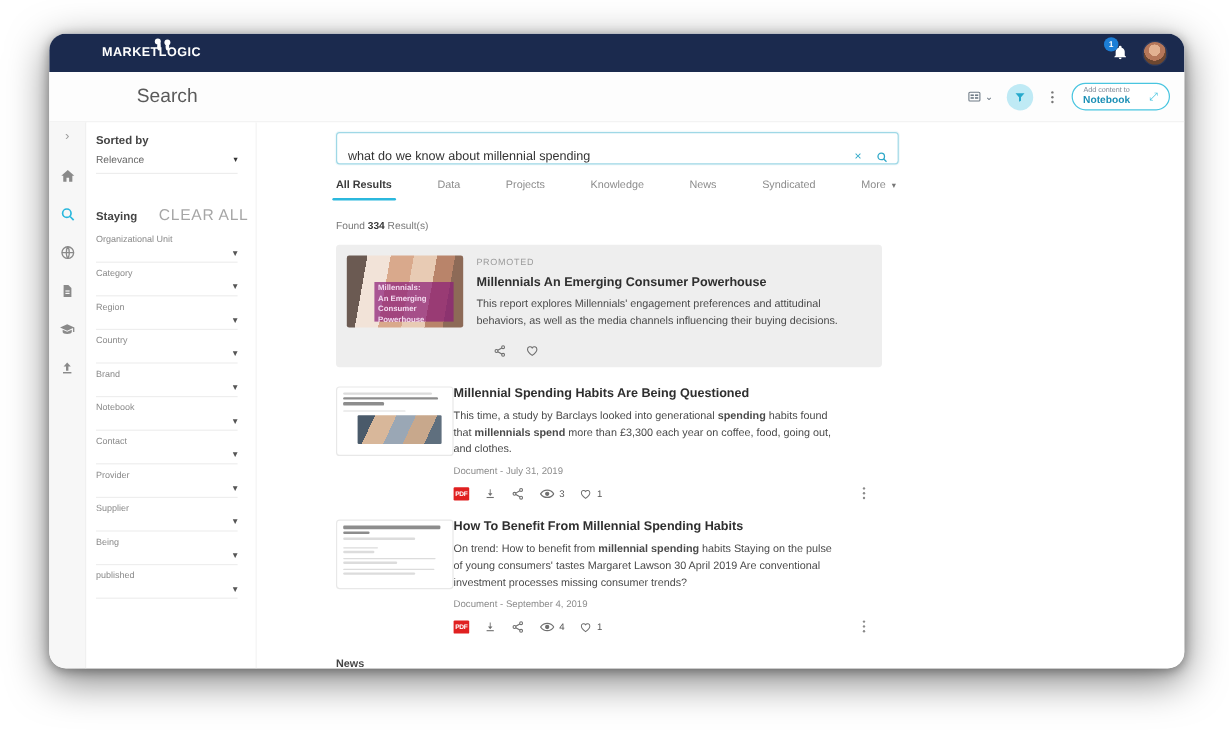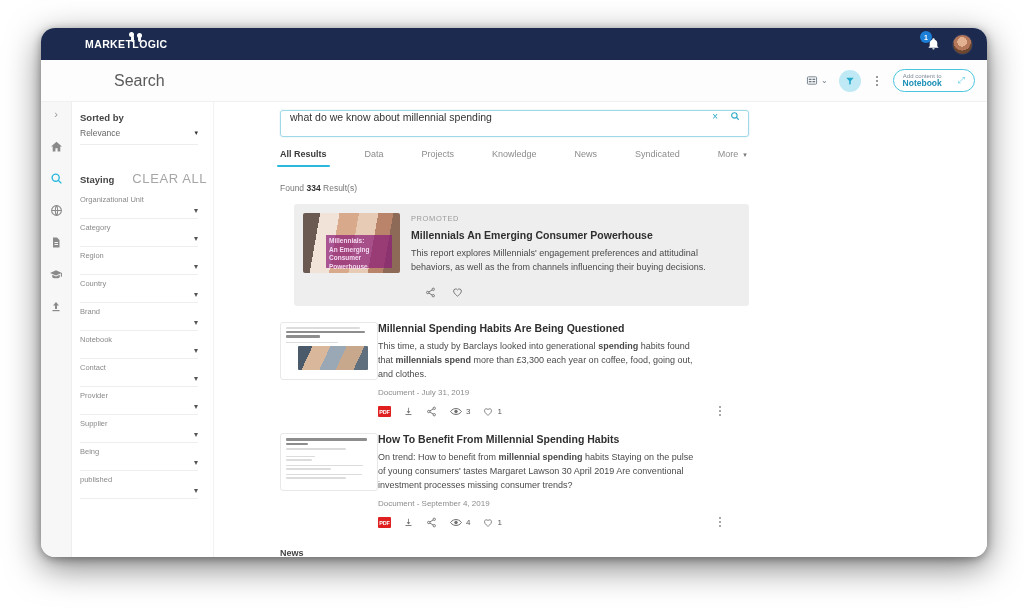--- a/index.html
+++ b/index.html
@@ -160,21 +160,21 @@
     padding-left: 66px;
     padding-top: 8px;
     position: relative;
     overflow: hidden;
   }
 
   .searchbox {
     width: 469px; height: 27px;
     border: 1px solid #9fd8e6;
     border-radius: 3px;
-    display: flex; align-items: flex-start;
+    display: flex; align-items: flex-end;
     padding: 0 8px 0 9px;
     background: #fff;
     box-shadow: 0 0 0 1px rgba(159,216,230,0.15);
   }
   .searchbox input {
     flex: 1; border: none; outline: none;
     font-size: 10.5px; color: #333;
     font-family: "Liberation Sans", sans-serif;
     background: transparent;
   }
@@ -208,21 +208,21 @@
   }
   .found b { color: #333; }
 
   
   .promo {
     margin-top: 11px;
     width: 455px;
     background: #eeeeee;
     border-radius: 3px;
     padding: 9px 10px 8px 9px;
-    display: flex; gap: 11px; margin-left: 14px;
+    display: flex; gap: 11px;
   }
   .promo-thumb {
     width: 97px; height: 60px;
     border-radius: 2px;
     position: relative;
     overflow: hidden;
     background: linear-gradient(100deg,#6b5a52 0 16%, #f2e3d8 16% 34%, #d9a98c 34% 52%, #e8cbb4 52% 70%, #b9846a 70% 84%, #8d6a57 84% 100%);
     flex: 0 0 auto;
   }
   .promo-thumb .ov {
@@ -491,21 +491,21 @@
         <div class="promo-thumb">
           <div class="ov">
             <div>Millennials:</div>
             <div>An Emerging</div>
             <div>Consumer Powerhouse</div>
           </div>
         </div>
         <div class="promo-body">
           <div class="promoted-label">PROMOTED</div>
           <div class="res-title">Millennials An Emerging Consumer Powerhouse</div>
-          <div class="res-desc">This report explores Millennials' engagement preferences and attitudinal behaviors, as well as the from channels influencing their buying decisions.</div>
+          <div class="res-desc">This report explores Millennials' engagement preferences and attitudinal behaviors, as well as the media channels influencing their buying decisions.</div>
           <div class="promo-actions">
             <span>
               <svg width="11" height="11" viewBox="0 0 24 24" fill="none" stroke="#6f6f6f" stroke-width="2">
                 <circle cx="18" cy="5" r="2.6"></circle>
                     <circle cx="6" cy="12" r="2.6"></circle>
                     <circle cx="18" cy="19" r="2.6"></circle>
                 <path d="M8.3 10.8l7.4-4.3M8.3 13.2l7.4 4.3"></path>
               </svg>
             </span>
             <span>

